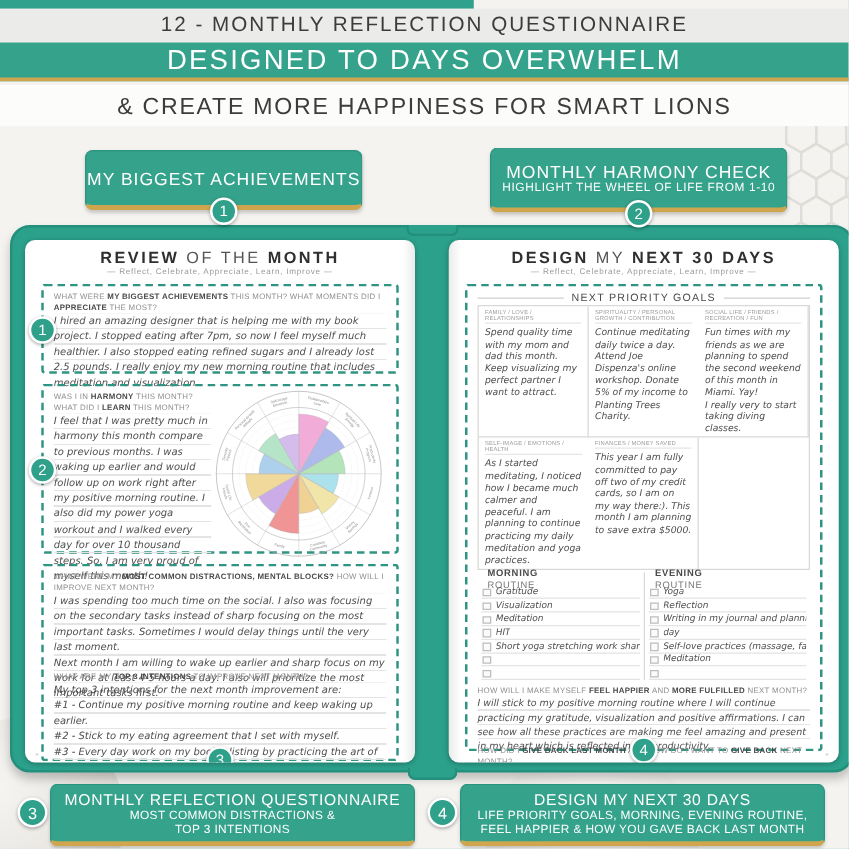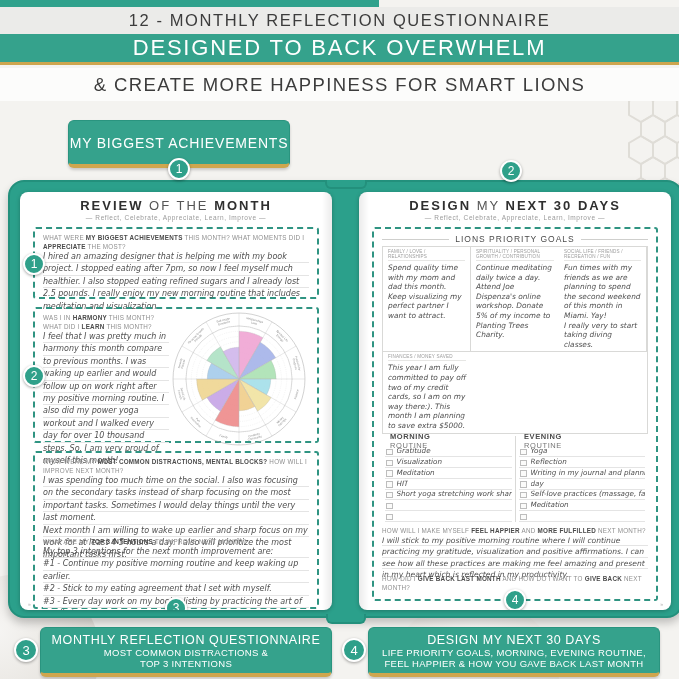--- a/index.html
+++ b/index.html
@@ -159,28 +159,32 @@
         <path d="M44 86 56 93v14l-12 7-12-7V93z"></path>
       <path d="M32 107 44 114v14l-12 7-12-7v-14z"></path>
         <path d="M56 107 68 114v14l-12 7-12-7v-14z"></path>
       <path d="M44 128 56 135v14l-12 7-12-7v-14z"></path>
         <path d="M56 149 68 156v14l-12 7-12-7v-14z"></path>
     </g>
   </svg>
 
   <div class="top-strip"></div>
   <div class="hdr-row1">12 - MONTHLY REFLECTION QUESTIONNAIRE</div>
-  <div class="hdr-banner">DESIGNED TO BACK OVERWHELM</div>
+  <div class="hdr-banner">DESIGNED TO DAYS OVERWHELM</div>
   <div class="hdr-row3">&amp; CREATE MORE HAPPINESS FOR SMART LIONS</div>
 
   <div class="callout c1">
     <div class="t1">MY BIGGEST ACHIEVEMENTS</div>
   </div>
   <div class="num-circle n1">1</div>
 
+  <div class="callout c2">
+    <div class="t1">MONTHLY HARMONY CHECK</div>
+    <div class="t2">HIGHLIGHT THE WHEEL OF LIFE FROM 1-10</div>
+  </div>
   <div class="num-circle n2">2</div>
 
   <div class="planner">
     <div class="notch-top"></div>
     <div class="notch-bottom"></div>
 
     <div class="page page-left">
       <div class="pg-title">
         <span class="bd">REVIEW</span><span class="lt"> OF THE </span><span class="bd">MONTH</span>
       </div>
@@ -279,37 +283,41 @@
       <div class="pg-title">
         <span class="bd">DESIGN</span><span class="lt"> MY </span><span class="bd">NEXT 30 DAYS</span>
       </div>
       <div class="pg-sub">— Reflect, Celebrate, Appreciate, Learn, Improve —</div>
 
       <div class="dash-box rbox">
         <div class="num-circle nR4">4</div>
 
         <div class="goals-hdr">
           <span class="rule"></span>
-          <span class="txt">LIONS PRIORITY GOALS</span>
+          <span class="txt">NEXT PRIORITY GOALS</span>
           <span class="rule"></span>
         </div>
 
         <div class="goals-grid">
           <div class="gcell r1">
             <div class="ghdr">FAMILY / LOVE / RELATIONSHIPS</div>
             <div class="hand">Spend quality time with my mom and dad this month. Keep visualizing my perfect partner I want to attract.</div>
           </div>
           <div class="gcell r1">
             <div class="ghdr">SPIRITUALITY / PERSONAL GROWTH / CONTRIBUTION</div>
             <div class="hand">Continue meditating daily twice a day. Attend Joe Dispenza's online workshop. Donate 5% of my income to Planting Trees Charity.</div>
           </div>
           <div class="gcell r2">
             <div class="ghdr">SOCIAL LIFE / FRIENDS / RECREATION / FUN</div>
             <div class="hand">Fun times with my friends as we are planning to spend the second weekend of this month in Miami. Yay!
 I really very to start taking diving classes.</div>
+          </div>
+          <div class="gcell r3">
+            <div class="ghdr">SELF-IMAGE / EMOTIONS / HEALTH</div>
+            <div class="hand">As I started meditating, I noticed how I became much calmer and peaceful. I am planning to continue practicing my daily meditation and yoga practices.</div>
           </div>
           <div class="gcell r3">
             <div class="ghdr">FINANCES / MONEY SAVED</div>
             <div class="hand">This year I am fully committed to pay off two of my credit cards, so I am on my way there:). This month I am planning to save extra $5000.</div>
           </div>
         </div>
 
         <div class="routines">
           <div class="rt-col">
             <div class="rt-hdr">

